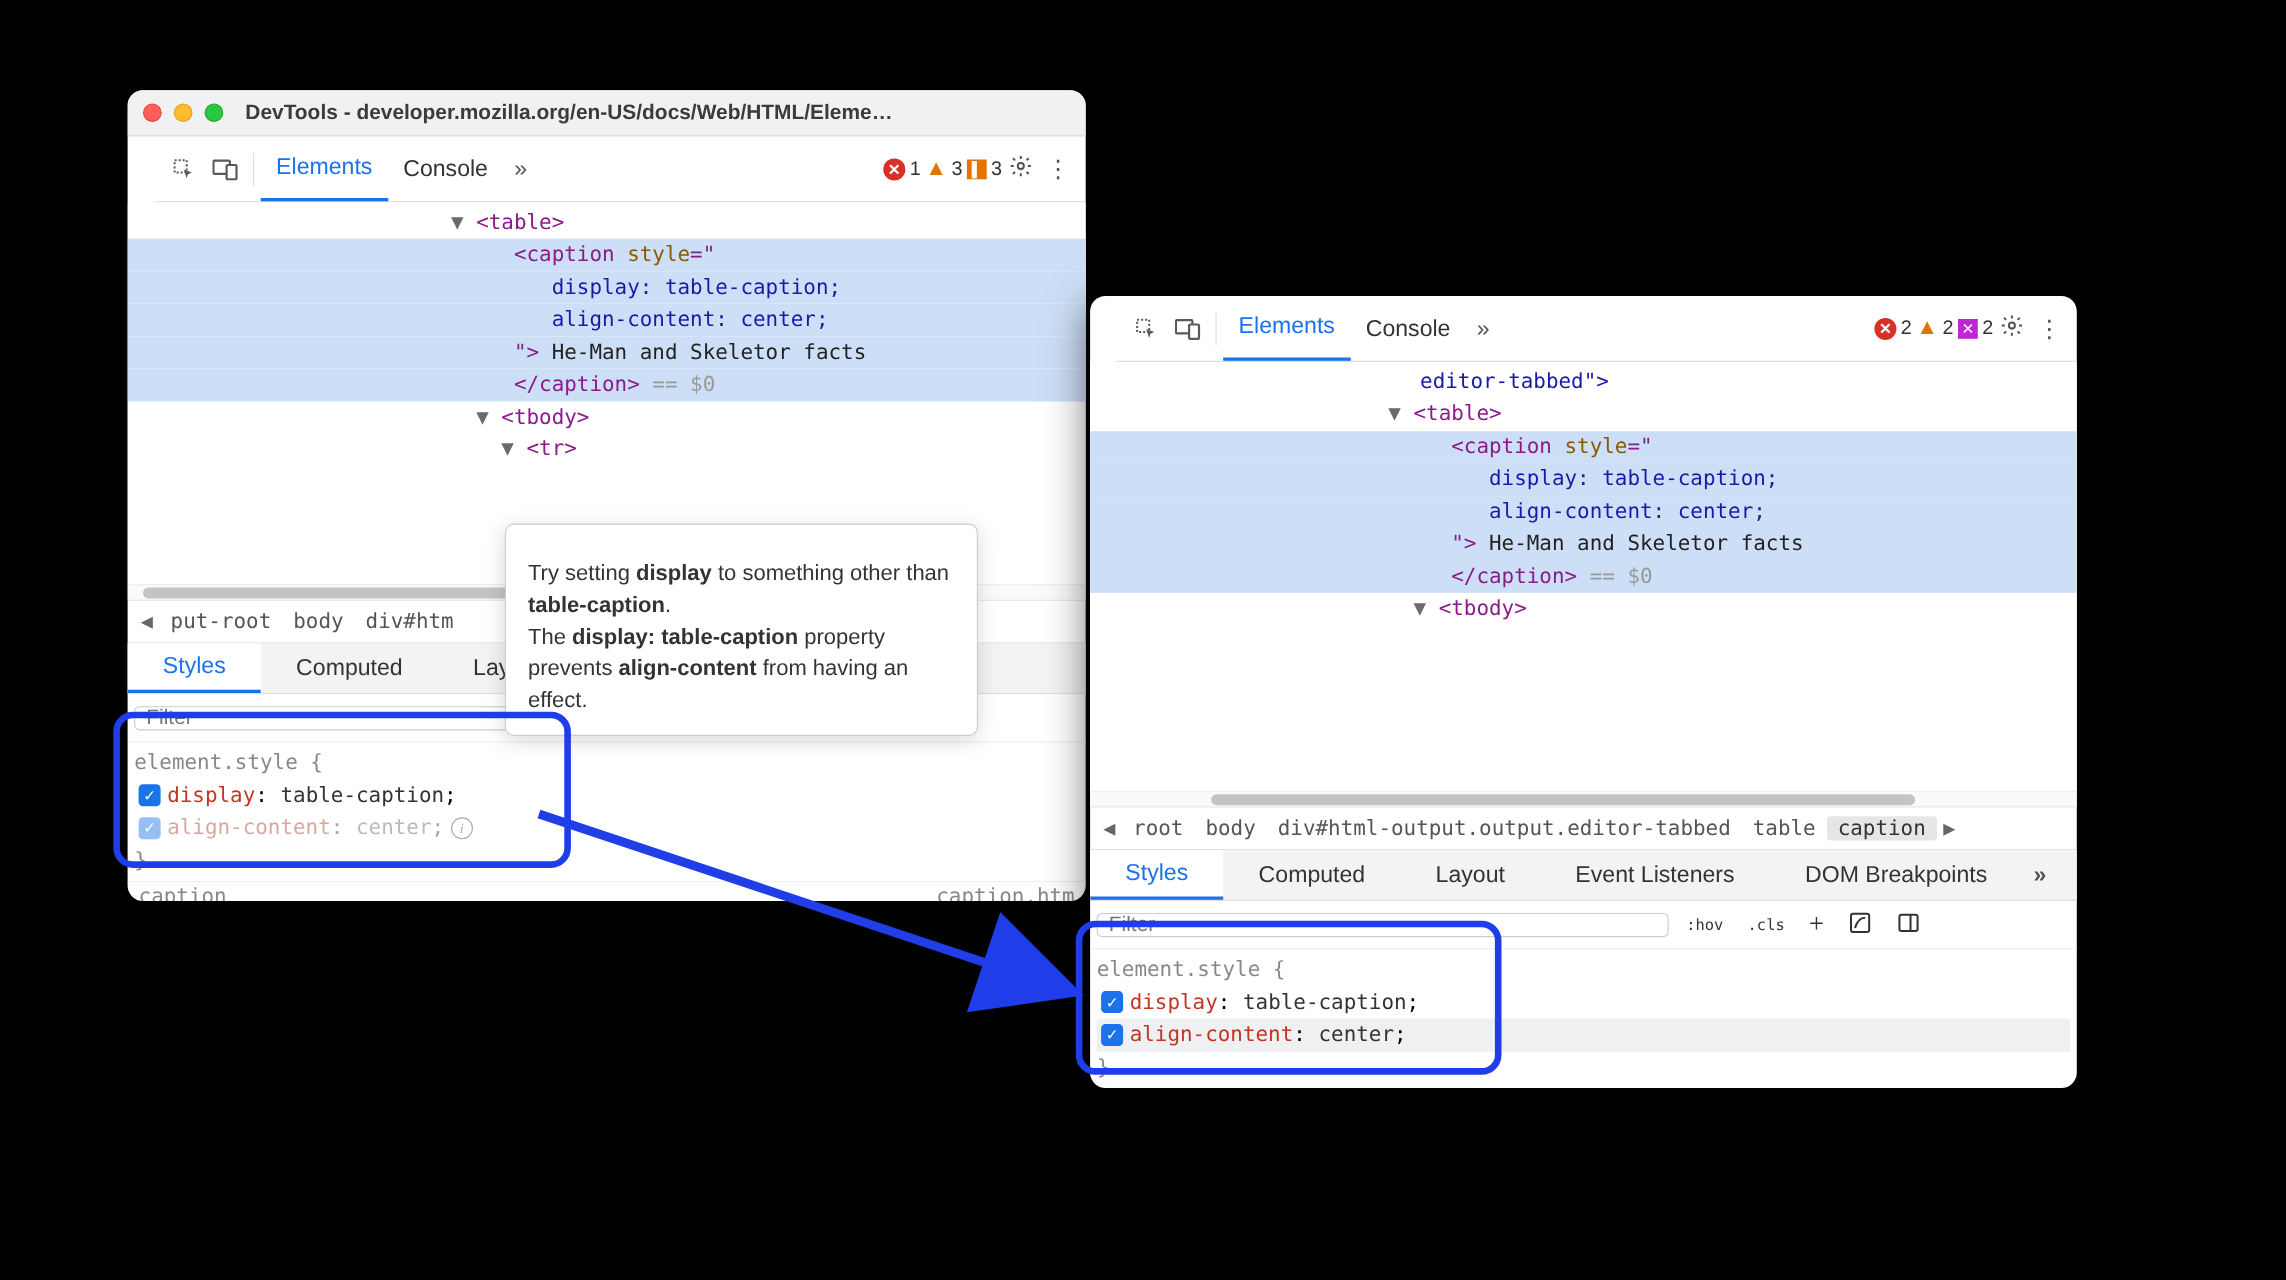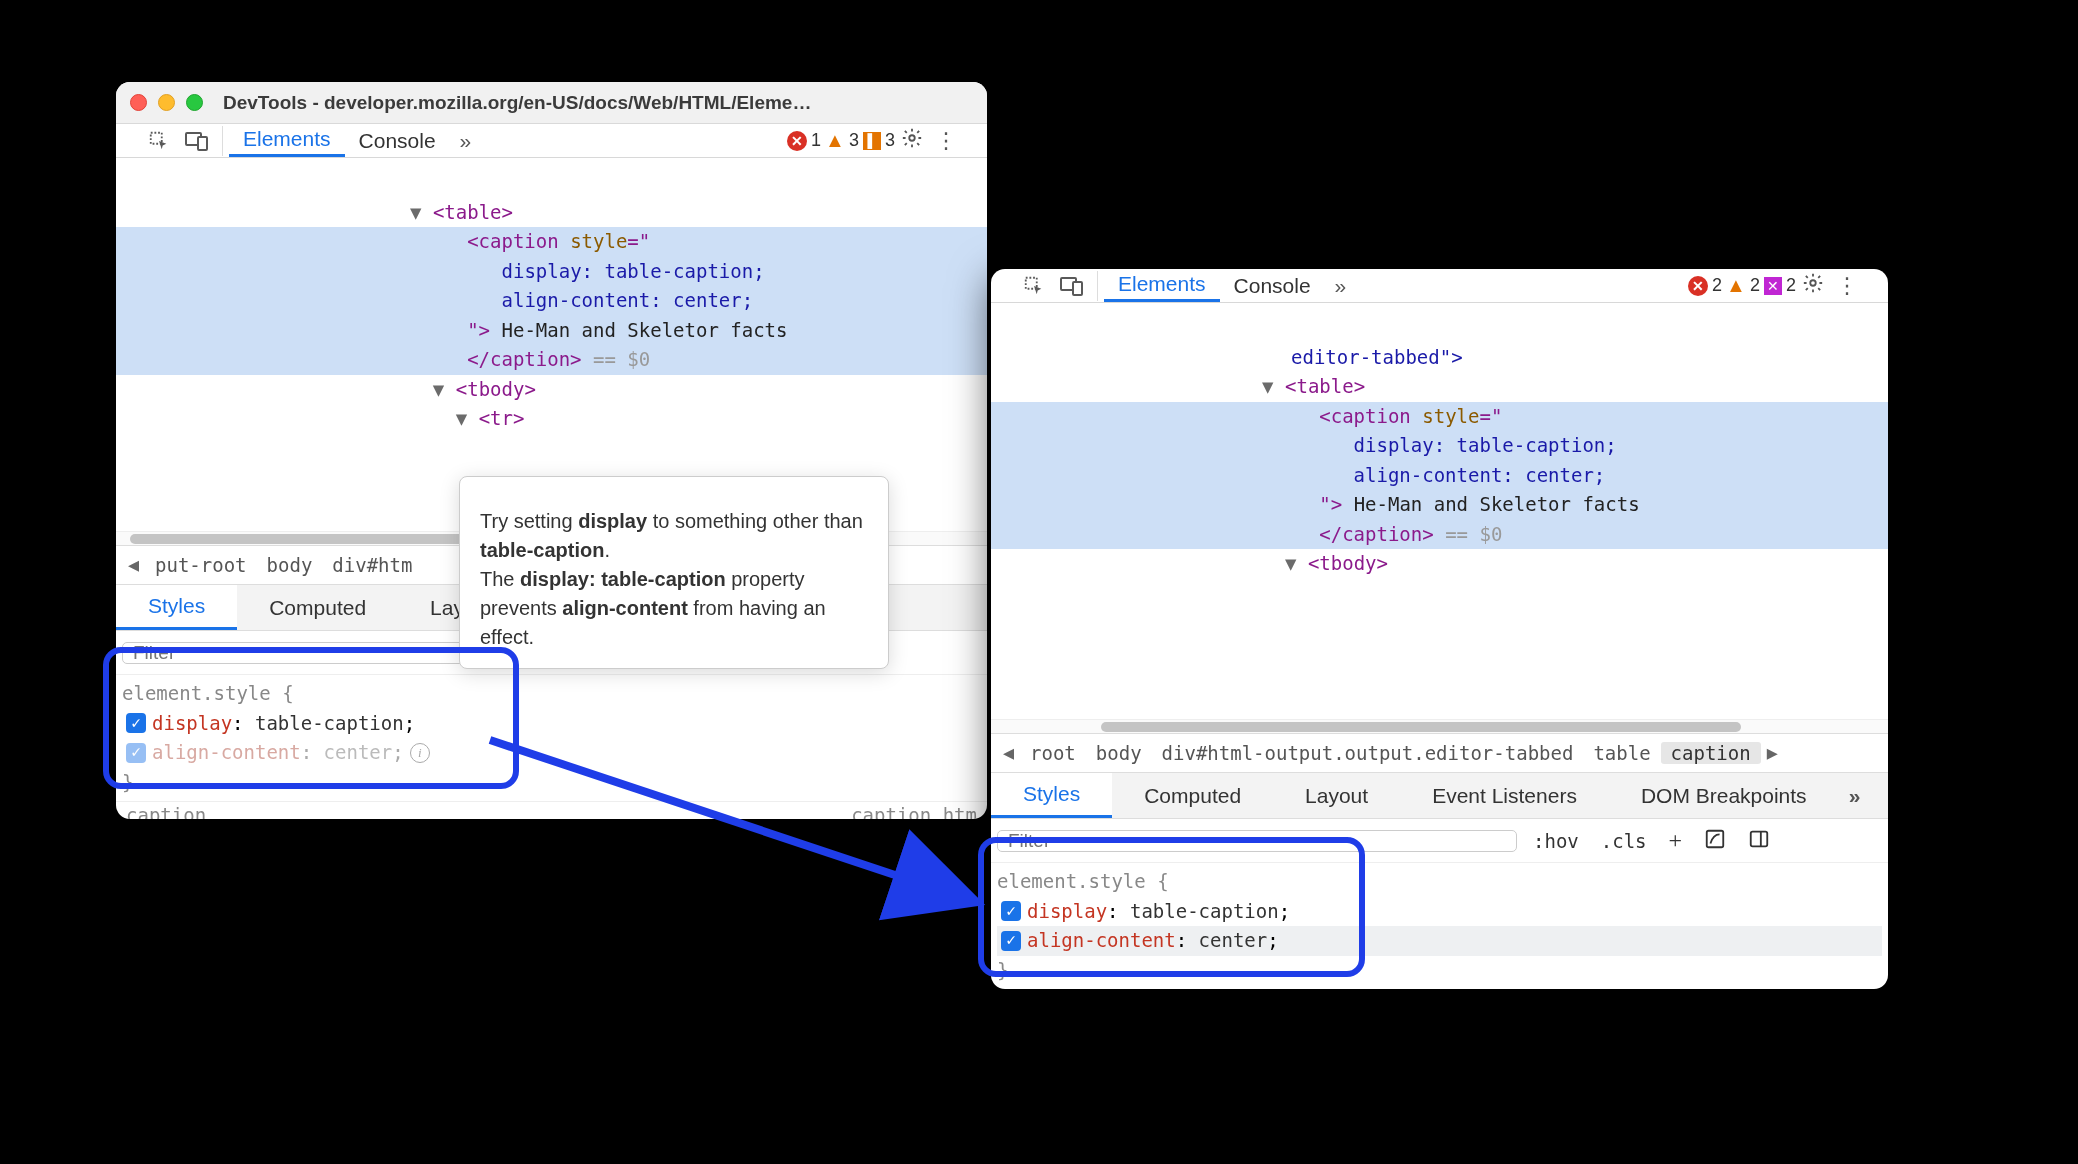--- a/index.html
+++ b/index.html
@@ -31,25 +31,26 @@
   }
   .traffic { display: flex; gap: 11px; }
   .tl { width: 17px; height: 17px; border-radius: 50%; }
   .tl.red { background: #ff5f57; border: 1px solid #e14238; }
   .tl.yellow { background: #febc2e; border: 1px solid #e1a024; }
   .tl.green { background: #28c840; border: 1px solid #1fa52f; }
   .winTitle { font-size: 19px; font-weight: 600; color: #3b3b3b; margin-left: 10px; white-space: nowrap; overflow: hidden; text-overflow: ellipsis; flex: 1; }
   .tabbar {
     display: flex;
     align-items: center;
-    height: 34px;
+    height: 60px;
     border-bottom: 1px solid #d8d8d8;
-    padding: 0 24px;
+    padding: 0 8px;
     font-size: 21px;
     color: #333;
+    margin-left: 24px;
   }
   .tabbar .iconbtn {
     width: 34px; height: 34px; display: flex; align-items: center; justify-content: center;
     color: #666; margin: 0 2px;
   }
   .tabbar .tab { padding: 0 14px; height: 100%; display: flex; align-items: center; cursor: pointer; }
   .tabbar .tab.active { color: #1a73e8; border-bottom: 3px solid #1a73e8; }
   .tabbar .more { padding: 0 10px; color: #555; }
   .tabbar .spacer { flex: 1; }
   .badges { display: flex; align-items: center; gap: 4px; font-size: 18px; }
@@ -60,21 +61,20 @@
   .bVio { background: #c026d3; color: #fff; font-size: 14px; width: 18px; height: 18px; }
   .gear, .menu { color: #555; font-size: 22px; padding: 0 6px; }
   .domtree {
     font-family: Menlo, Consolas, monospace;
     font-size: 19px;
     line-height: 1.55;
     padding: 4px 0;
     overflow: hidden;
     flex: 1;
     background: #fff;
-    margin-top: 36px;
   }
   .domline { white-space: pre; padding: 0 8px;}
   .domline.sel { background: #cddff6; }
   .tri { color: #6b6b6b; }
   .tag { color: #8b1a8b; }
   .attr-name { color: #8b5a00; }
   .attr-val { color: #1a1aa8; }
   .txtnode { color: #222; }
   .eq0 { color: #999; }
   .scrollbar { height: 14px; background: #fafafa; position: relative; border-top: 1px solid #eee; }
@@ -88,21 +88,21 @@
   .breadcrumb .crumb.cur { background: #e6e6e6; color: #333; border-radius: 3px; }
   .subtabs {
     display: flex; align-items: center; height: 46px; border-bottom: 1px solid #ddd;
     font-size: 21px; color: #333; background: #f3f3f3;
   }
   .subtabs .stab { padding: 0 32px; height: 100%; display: flex; align-items: center; cursor: pointer; }
   .subtabs .stab.active { color: #1a73e8; border-bottom: 3px solid #1a73e8; background: #fff; }
   .subtabs .smore { padding: 0 10px; font-weight: bold; color: #555; }
   .filterbar { display: flex; align-items: center; height: 44px; padding: 4px 6px; gap: 10px; border-bottom: 1px solid #eee; }
   .filterbar input { flex: 1; max-width: 520px; height: 22px; border: 1px solid #ccc; border-radius: 5px; padding: 0 10px; font-size: 19px; color: #888; }
-  .filterbar .fbtn { font-family: Menlo, monospace; font-size: 19px; color: #333; padding: 0 6px; }
+  .filterbar .fbtn { font-family: Menlo, monospace; font-size: 14px; color: #333; padding: 0 6px; }
   .styles {
     font-family: Menlo, Consolas, monospace; font-size: 19px; line-height: 1.55;
     padding: 4px 6px;
   }
   .styles .sel-row { color: #888; }
   .prop-row { display: flex; align-items: center; gap: 6px; padding: 0 4px; }
   .prop-row.ina { color: #aaa; }
   .prop-row.hl { background: #eef0f2; }
   .cbox { width: 20px; height: 20px; background: #1a73e8; border-radius: 4px; display: flex; align-items: center; justify-content: center; color: #fff; font-size: 16px; }
   .cbox.dim { opacity: 0.45; }

